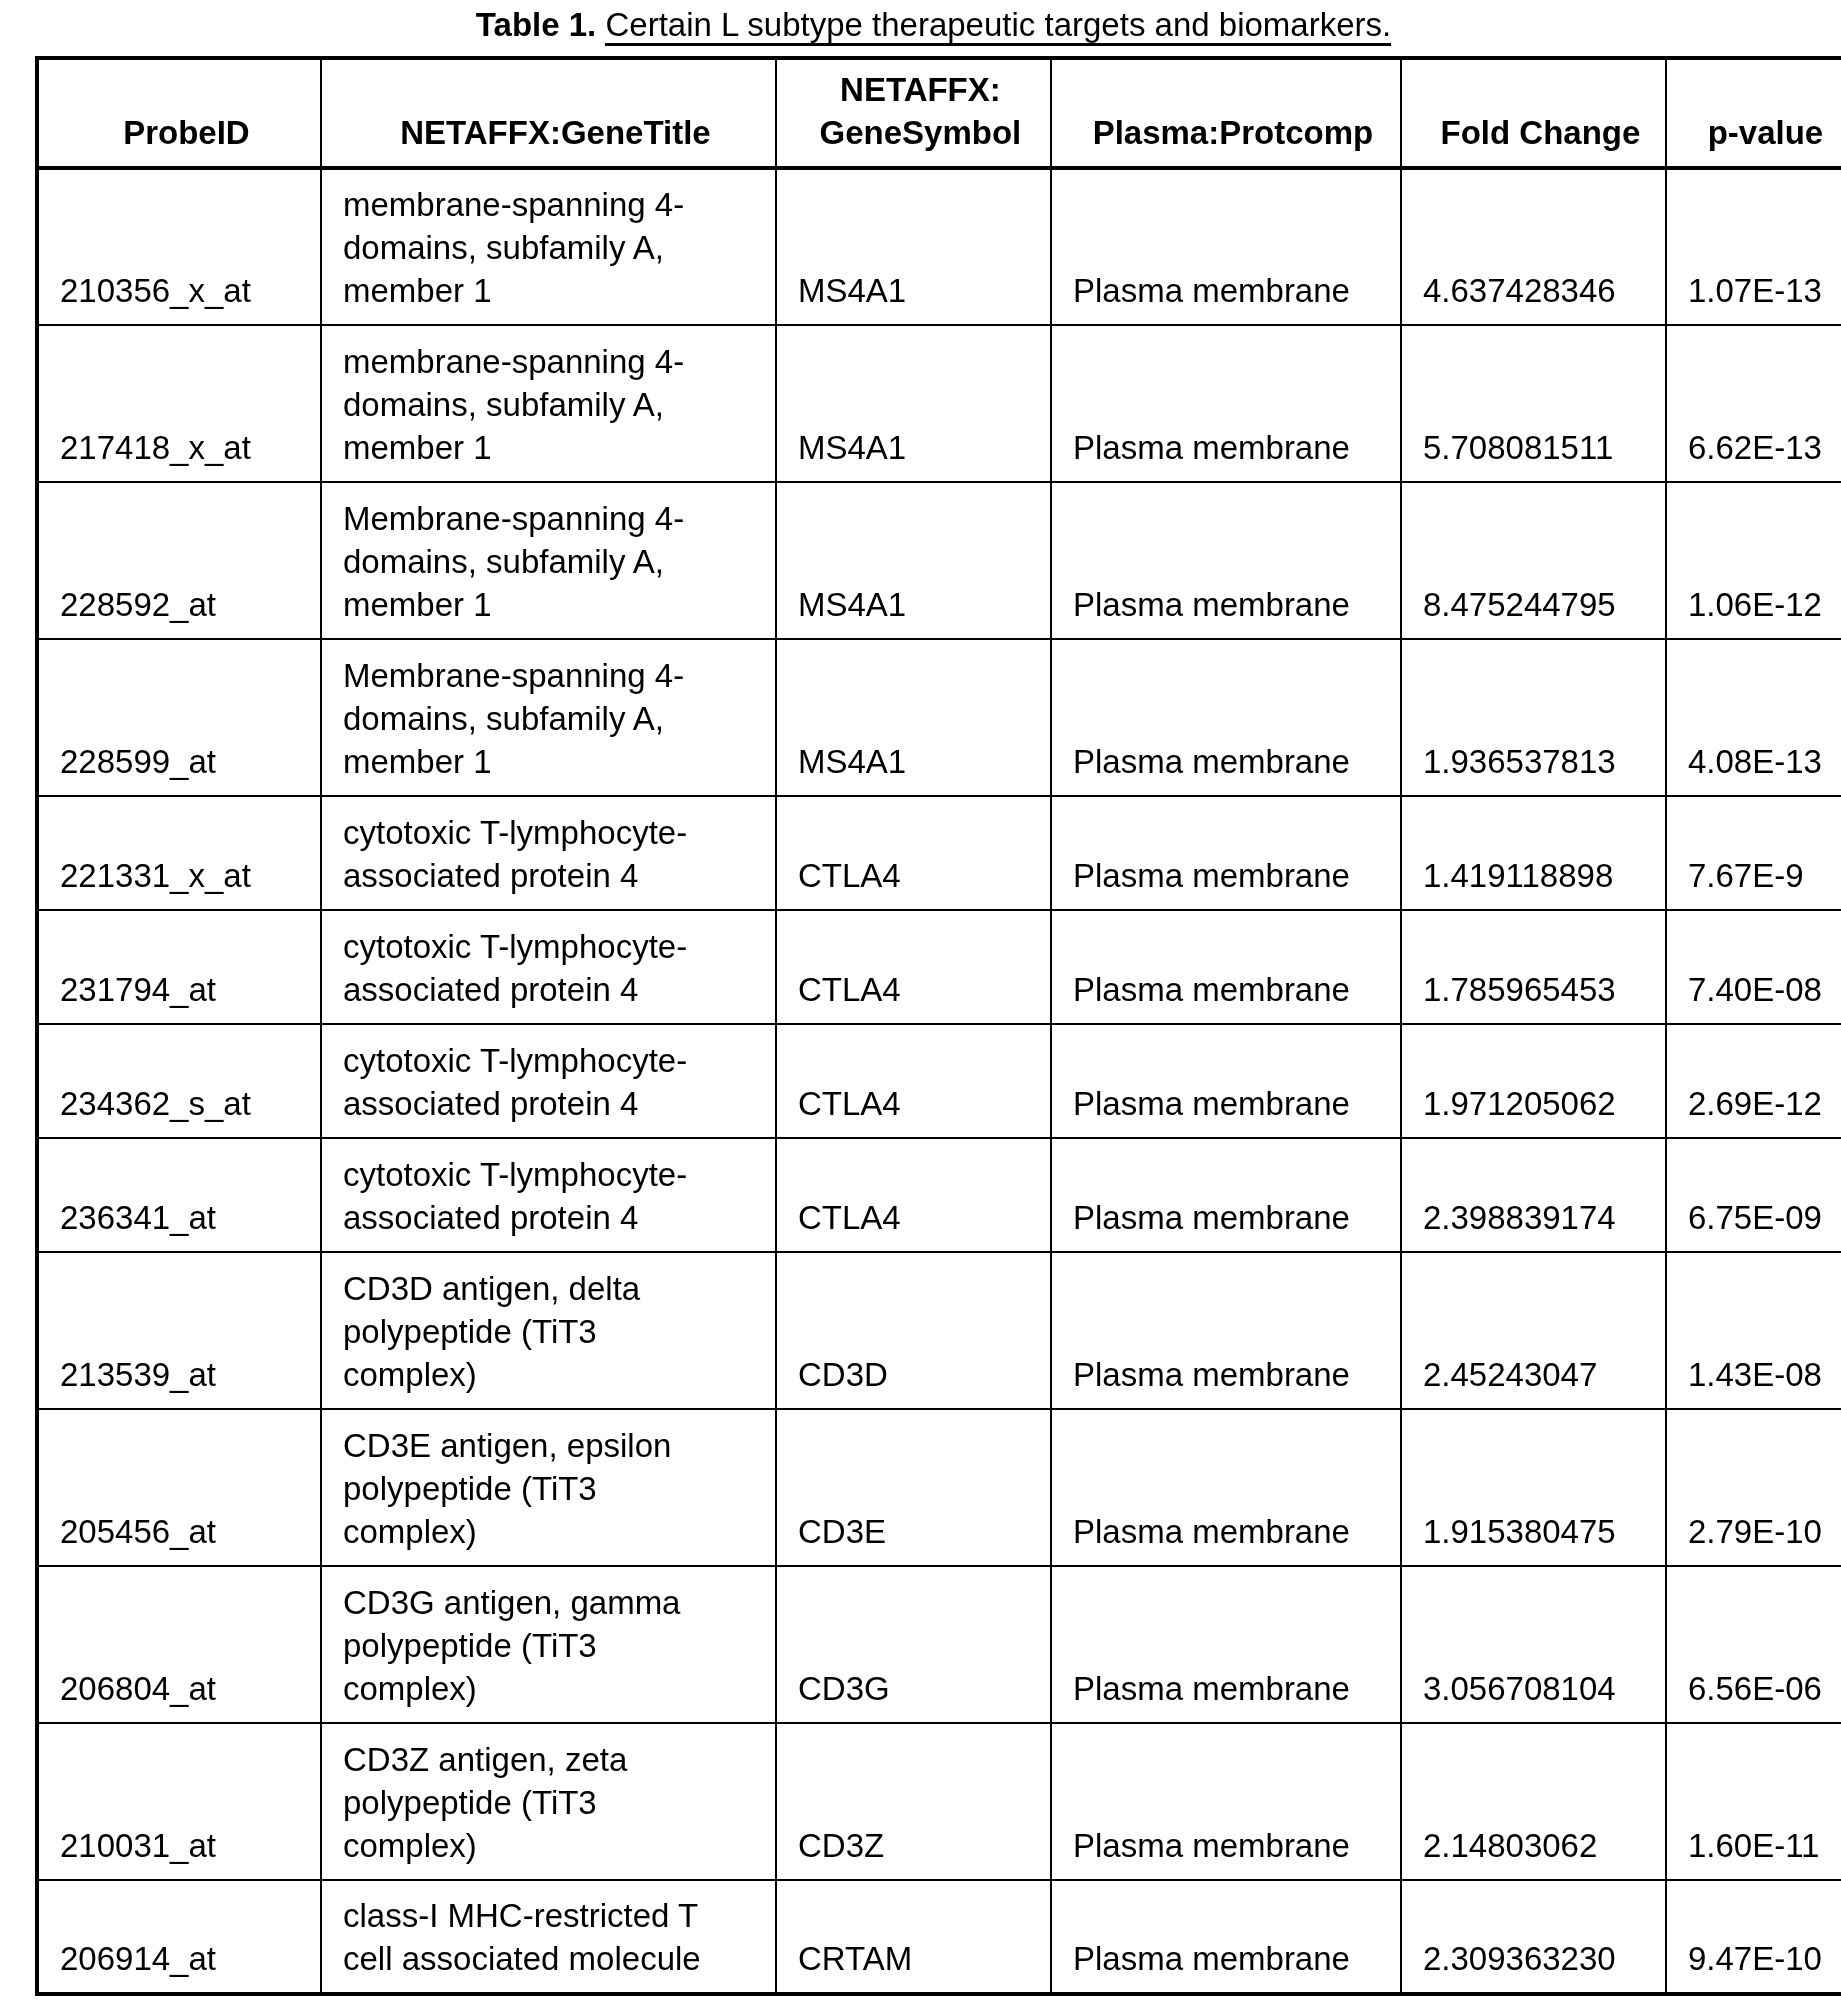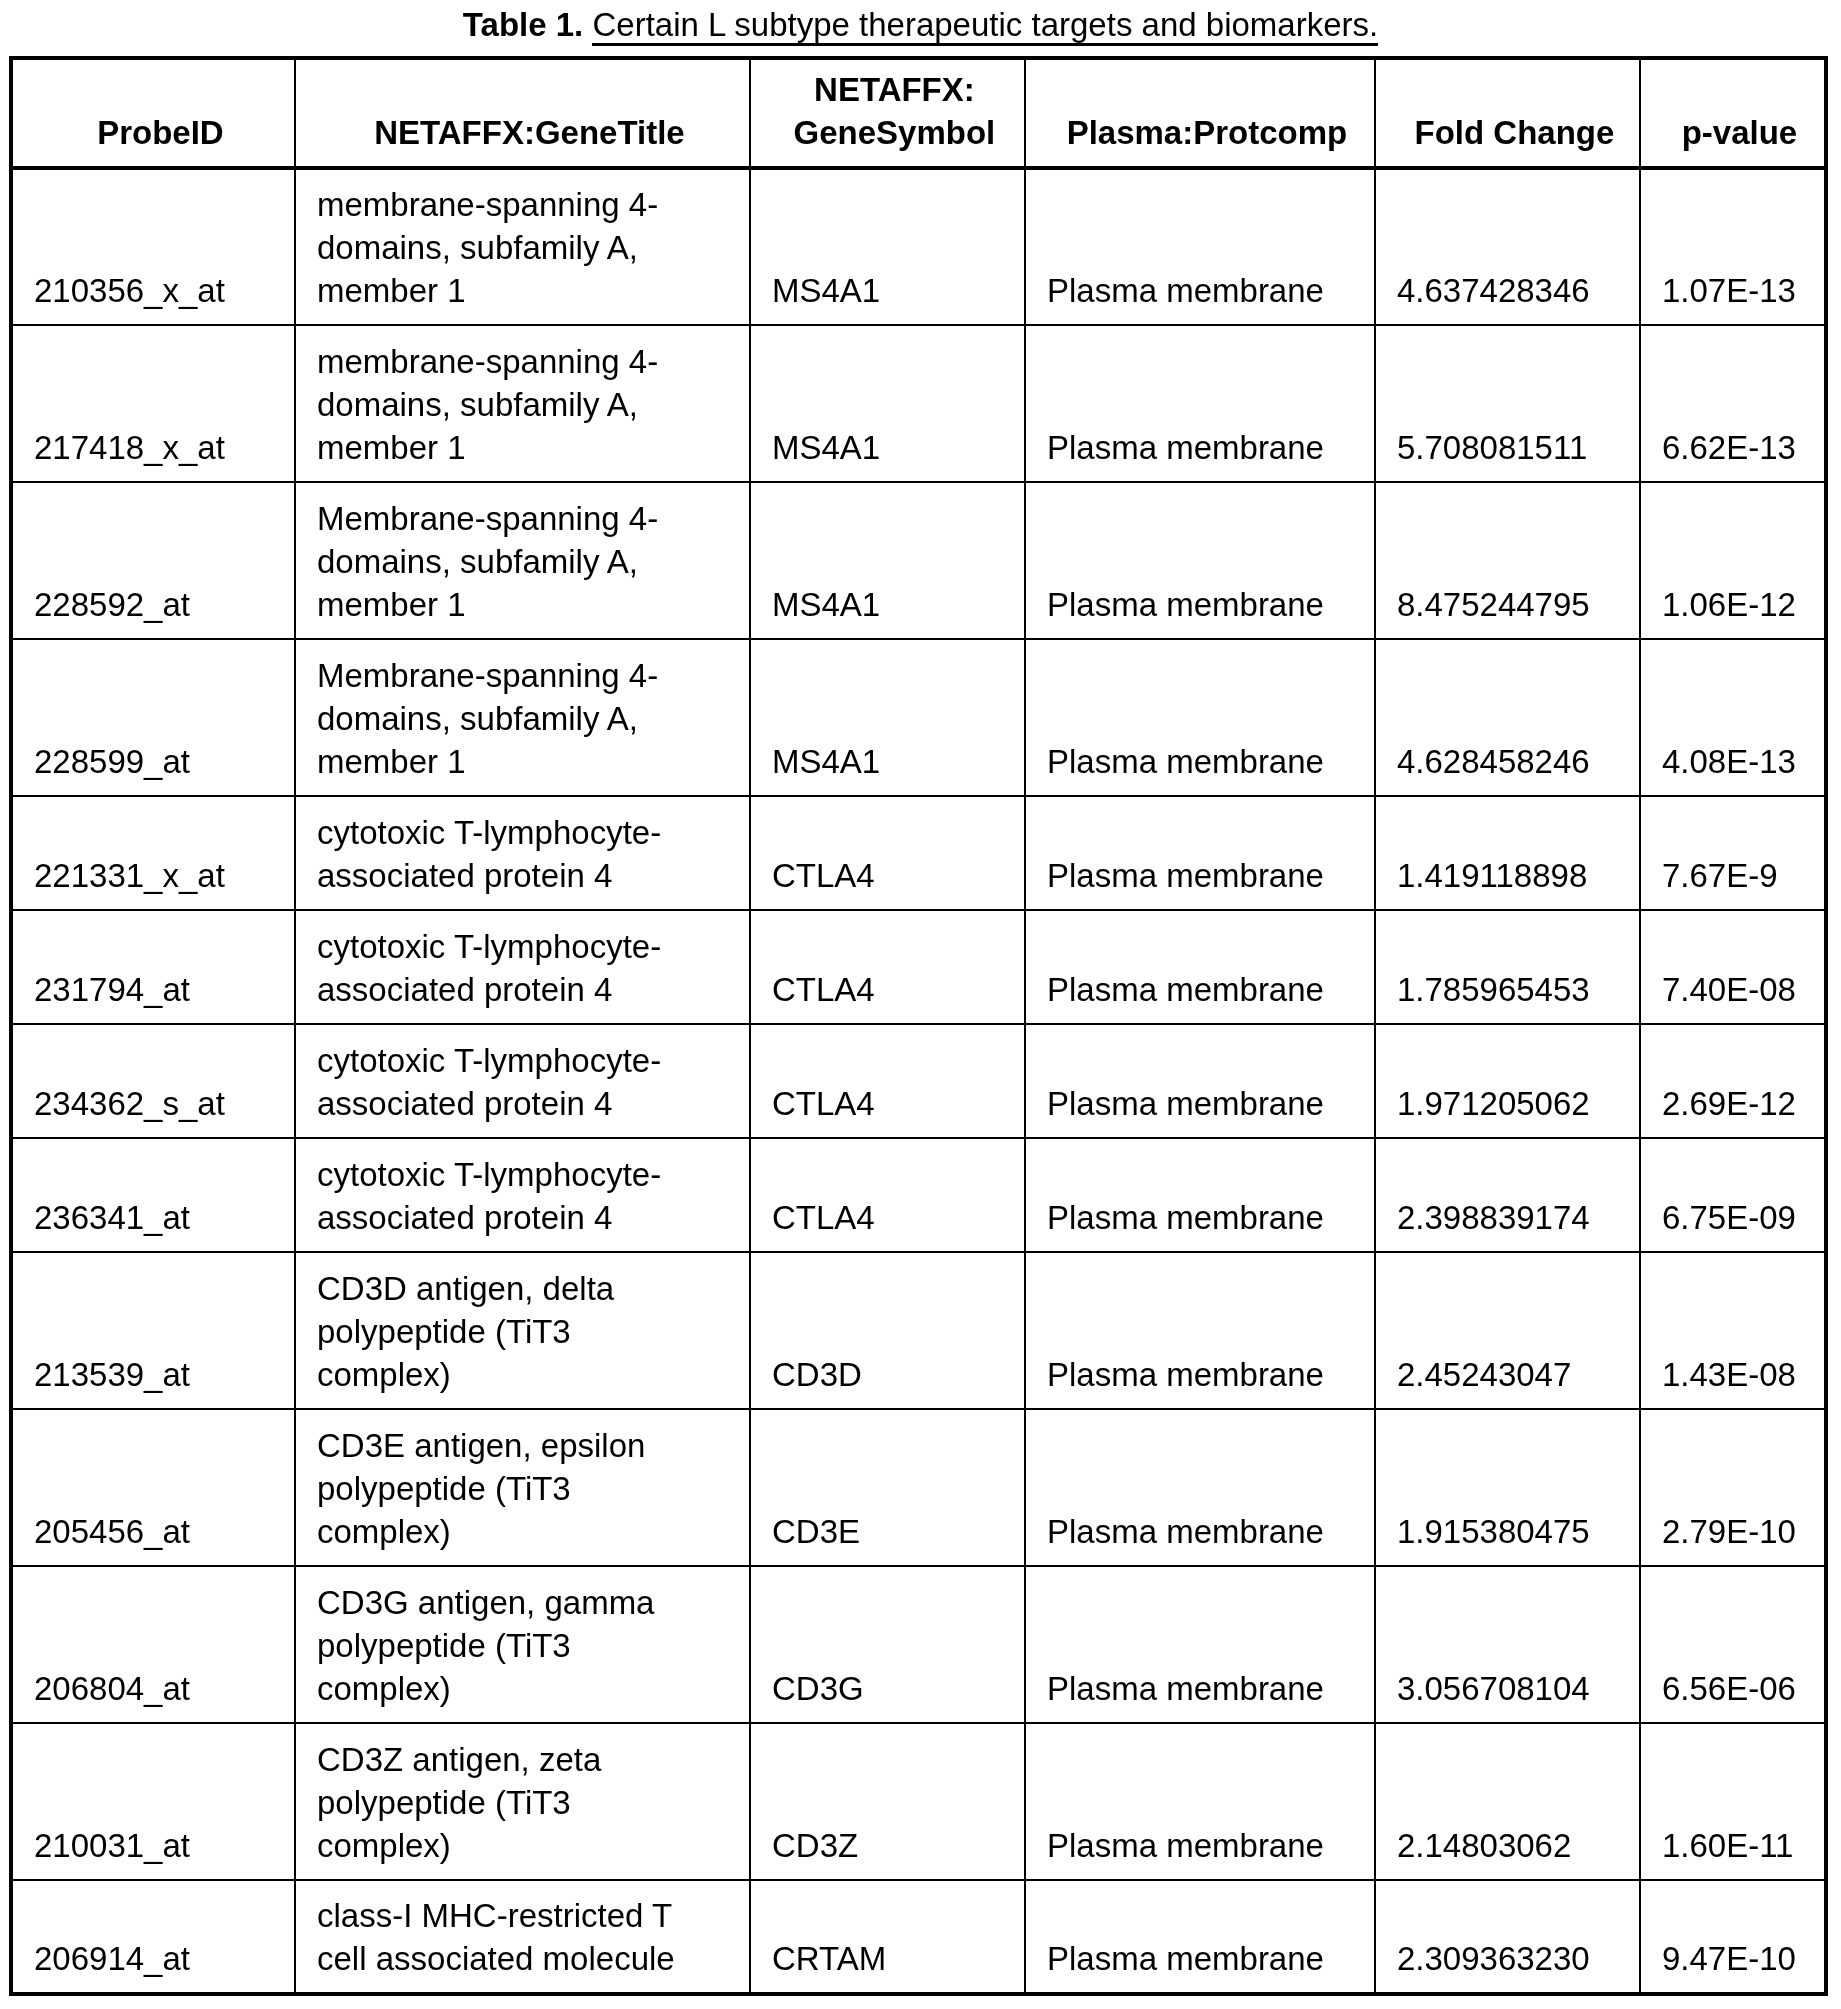--- a/index.html
+++ b/index.html
@@ -1,21 +1,21 @@
 <!DOCTYPE html>
 <html style="font-size:15px"><head>
 <meta charset="utf-8">
 <style>
   html,body{margin:0;padding:0;background:#ffffff;}
   .page{
     position:relative;
     width:1841px;height:2010px;
     background:#ffffff;color:#000000;
     font-family:"Liberation Sans",sans-serif;
-    overflow:hidden;box-sizing:border-box;
+    overflow:hidden;box-sizing:border-box;padding-left:26px;
   }
   .title-line{
     text-align:center;
     font-size:33px;line-height:37px;
     padding-top:5.6px;white-space:nowrap;
   }
   .title-label{font-weight:bold;}
   .title-text{border-bottom:3.7px solid #000;padding-bottom:0.9px;}
   table.biomarkers{
     border-collapse:collapse;table-layout:fixed;
@@ -93,21 +93,21 @@
           <td>8.475244795</td>
           <td>1.06E-12</td>
         </tr>
         <tr class="r3">
           <td>228599_at</td>
           <td>Membrane-spanning 4-
 domains, subfamily A,
 member 1</td>
           <td>MS4A1</td>
           <td>Plasma membrane</td>
-          <td>4.628458246</td>
+          <td>1.936537813</td>
           <td>4.08E-13</td>
         </tr>
         <tr class="r2">
           <td>221331_x_at</td>
           <td>cytotoxic T-lymphocyte-
 associated protein 4</td>
           <td>CTLA4</td>
           <td>Plasma membrane</td>
           <td>1.419118898</td>
           <td>7.67E-9</td>

